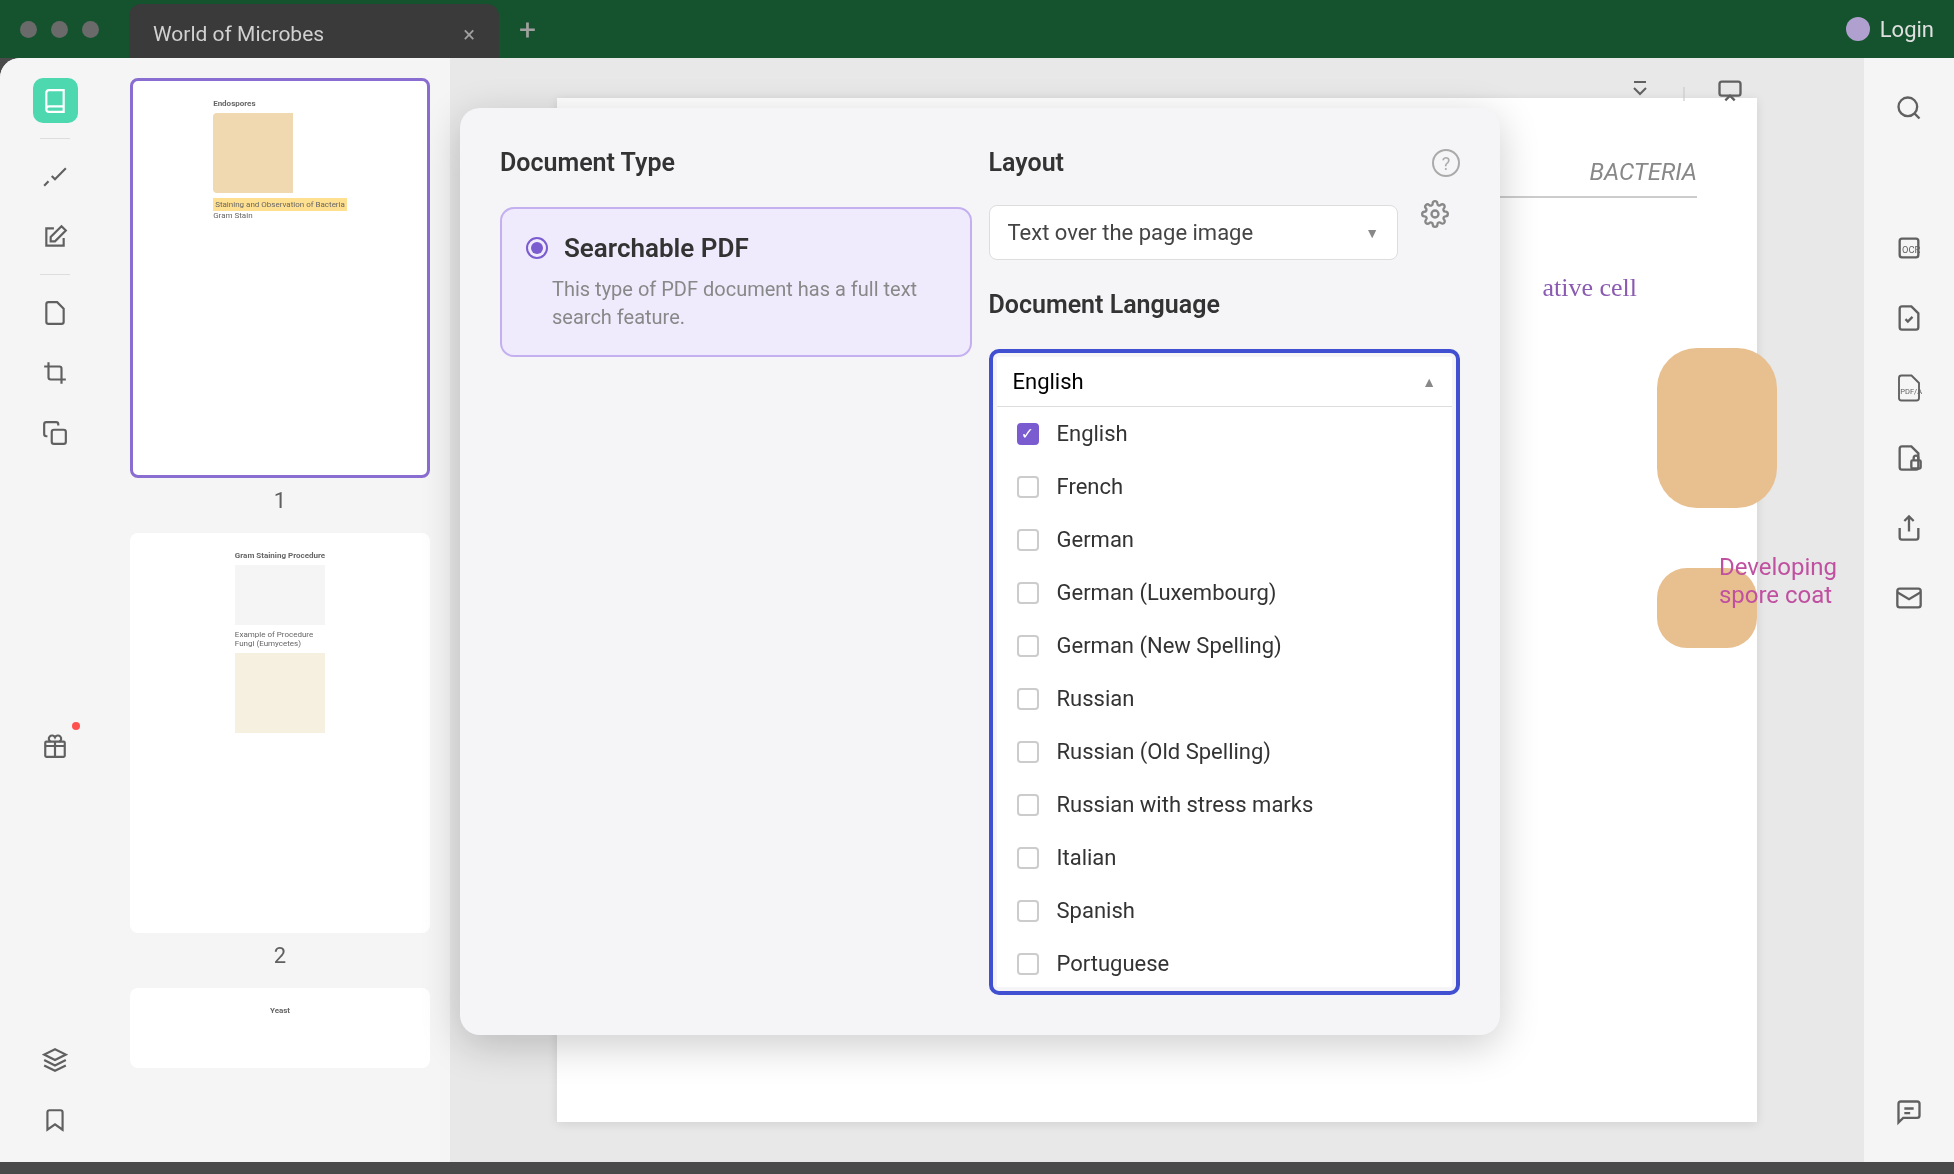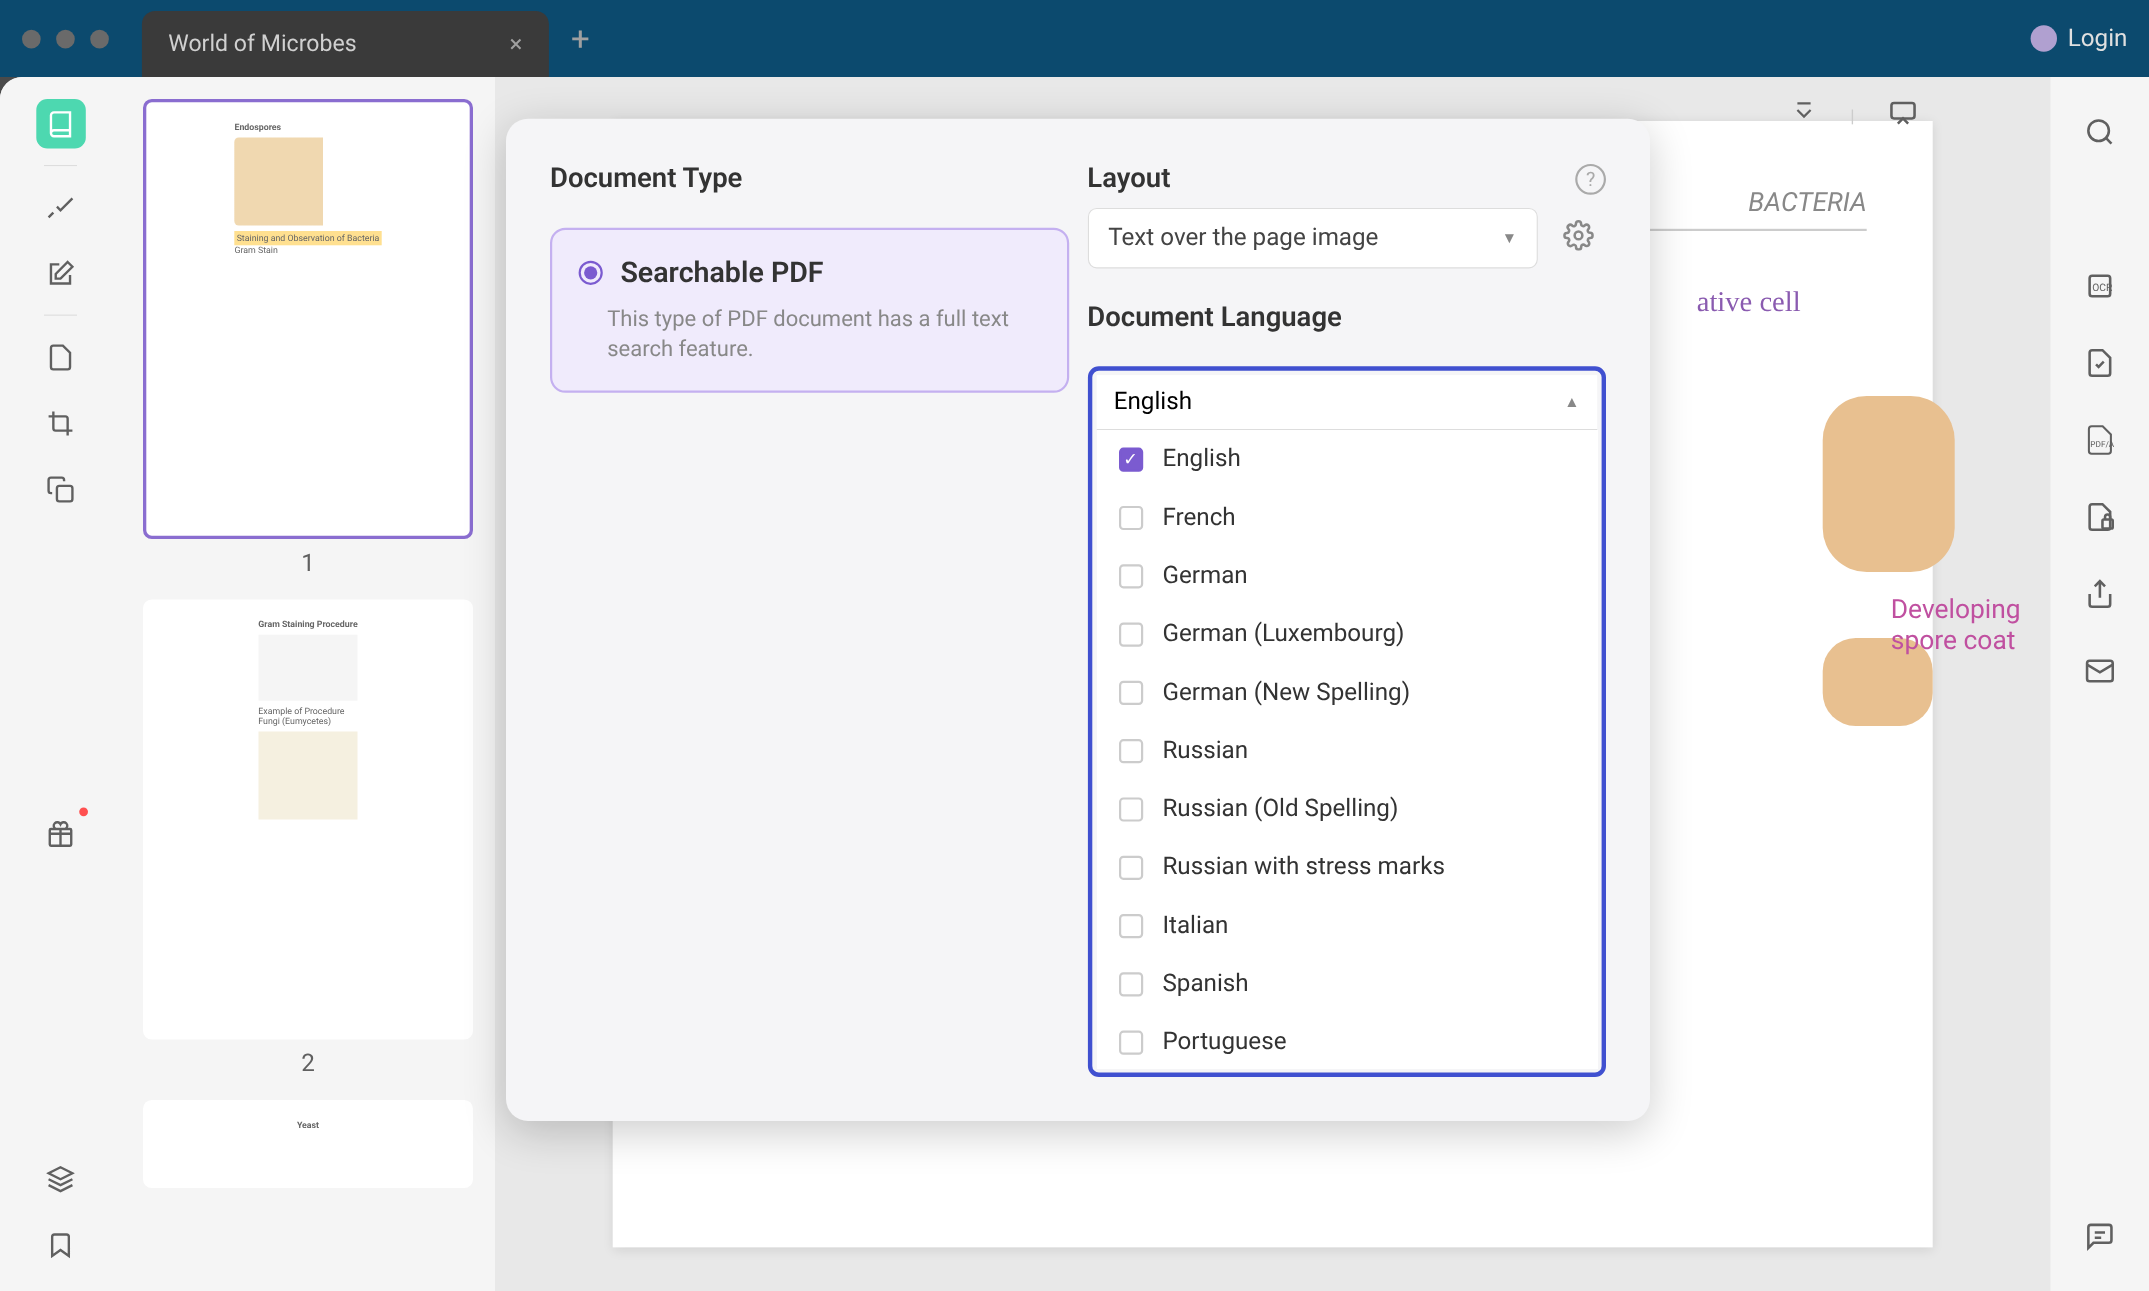--- a/index.html
+++ b/index.html
@@ -9,22 +9,22 @@
       font-family: -apple-system, BlinkMacSystemFont, "Segoe UI", Roboto, sans-serif;
     }
     body {
       background: #4a4a4a;
       width: 1954px;
       height: 1174px;
       overflow: hidden;
       position: relative;
     }
     .title-bar {
-      height: 70px;
-      background: #0c4a6e;
+      height: 58px;
+      background: #14532d;
       display: flex;
       align-items: center;
       padding: 0 20px;
       position: relative;
     }
     .traffic-lights {
       display: flex;
       gap: 14px;
       margin-right: 30px;
     }
@@ -165,20 +165,21 @@
       border-bottom: 2px solid #ccc;
       padding-bottom: 10px;
       margin-bottom: 30px;
       font-size: 24px;
       color: #888;
       font-style: italic;
     }
     .handwriting {
       font-family: cursive;
       color: #8a5bb0;
+      margin-top: 25px;
     }
     .right-sidebar {
       width: 90px;
       background: #f5f5f5;
       display: flex;
       flex-direction: column;
       align-items: center;
       padding: 30px 0;
       gap: 30px;
     }
@@ -302,20 +303,21 @@
       background: white;
       border: 1px solid #ddd;
       border-radius: 8px;
       padding: 14px 18px;
       font-size: 22px;
       color: #444;
       display: flex;
       align-items: center;
       justify-content: space-between;
       cursor: pointer;
+      margin-top: 16px;
     }
     .dropdown-row {
       display: flex;
       gap: 12px;
       margin-bottom: 30px;
     }
     .dropdown-full {
       flex: 1;
     }
     .gear-btn {

